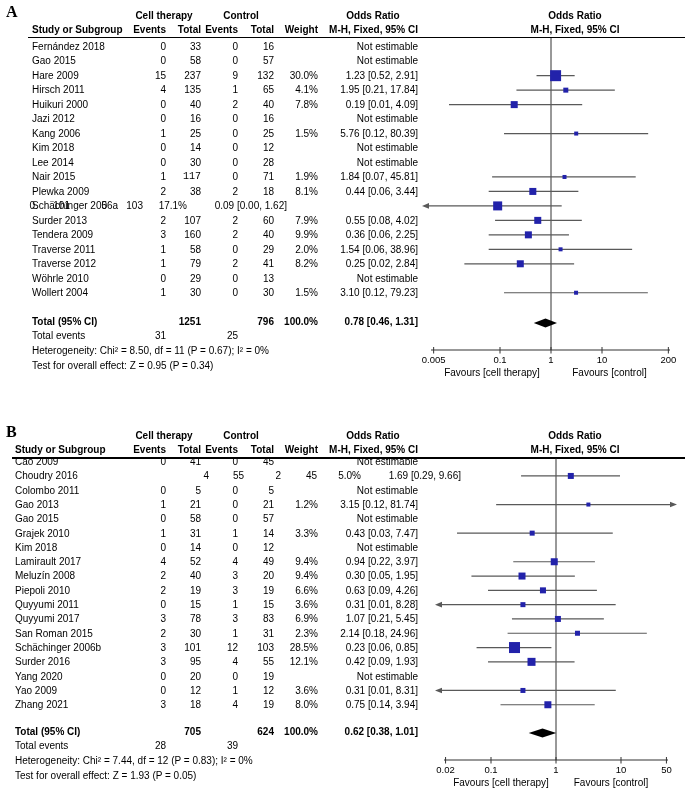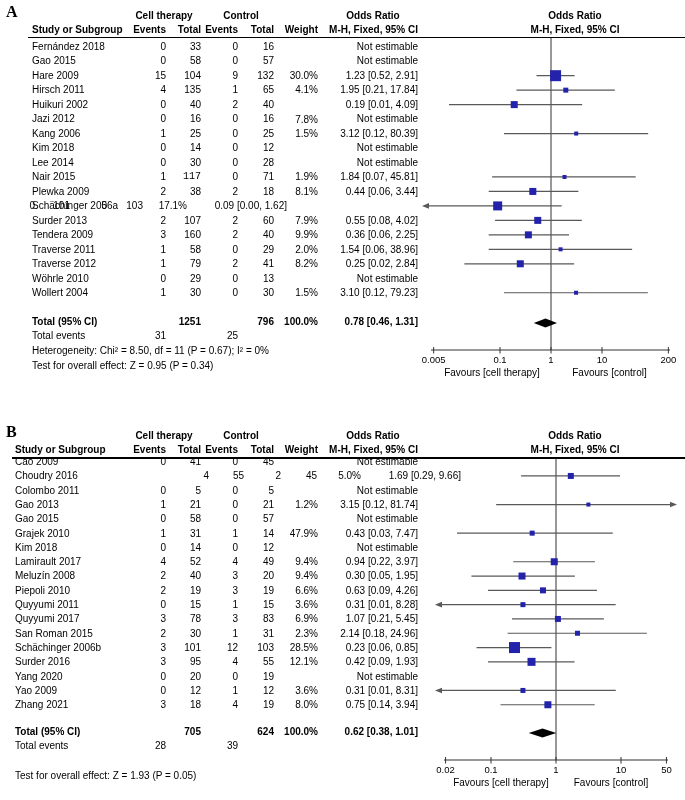--- a/index.html
+++ b/index.html
@@ -49,61 +49,61 @@
         <div class="row-cell" style="right: 519px; top: 1px;">0</div>
         <div class="row-cell" style="right: 484px; top: 1px;">58</div>
         <div class="row-cell" style="right: 447px; top: 1px;">0</div>
         <div class="row-cell" style="right: 411px; top: 1px;">57</div>
         <div class="row-cell" style="right: 367px; top: 1px;"></div>
         <div class="row-cell" style="right: 267px; top: 1px;">Not estimable</div>
       </div>
       <div style="position: absolute; left: 0px; top: 68.94px; width: 685px; height: 14.47px;">
         <div class="row-cell" style="left: 32px; top: 1px;">Hare 2009</div>
         <div class="row-cell" style="right: 519px; top: 1px;">15</div>
-        <div class="row-cell" style="right: 484px; top: 1px;">104</div>
+        <div class="row-cell" style="right: 484px; top: 1px;">237</div>
         <div class="row-cell" style="right: 447px; top: 1px;">9</div>
         <div class="row-cell" style="right: 411px; top: 1px;">132</div>
         <div class="row-cell" style="right: 367px; top: 1px;">30.0%</div>
         <div class="row-cell" style="right: 267px; top: 1px;">1.23 [0.52, 2.91]</div>
       </div>
       <div style="position: absolute; left: 0px; top: 83.41px; width: 685px; height: 14.47px;">
         <div class="row-cell" style="left: 32px; top: 1px;">Hirsch 2011</div>
         <div class="row-cell" style="right: 519px; top: 1px;">4</div>
         <div class="row-cell" style="right: 484px; top: 1px;">135</div>
         <div class="row-cell" style="right: 447px; top: 1px;">1</div>
         <div class="row-cell" style="right: 411px; top: 1px;">65</div>
         <div class="row-cell" style="right: 367px; top: 1px;">4.1%</div>
         <div class="row-cell" style="right: 267px; top: 1px;">1.95 [0.21, 17.84]</div>
       </div>
       <div style="position: absolute; left: 0px; top: 97.88px; width: 685px; height: 14.47px;">
-        <div class="row-cell" style="left: 32px; top: 1px;">Huikuri 2002</div>
+        <div class="row-cell" style="left: 32px; top: 1px;">Huikuri 2000</div>
         <div class="row-cell" style="right: 519px; top: 1px;">0</div>
         <div class="row-cell" style="right: 484px; top: 1px;">40</div>
         <div class="row-cell" style="right: 447px; top: 1px;">2</div>
         <div class="row-cell" style="right: 411px; top: 1px;">40</div>
-        <div class="row-cell" style="right: 367px; top: 16px;">7.8%</div>
+        <div class="row-cell" style="right: 367px; top: 1px;">7.8%</div>
         <div class="row-cell" style="right: 267px; top: 1px;">0.19 [0.01, 4.09]</div>
       </div>
       <div style="position: absolute; left: 0px; top: 112.35px; width: 685px; height: 14.47px;">
         <div class="row-cell" style="left: 32px; top: 1px;">Jazi 2012</div>
         <div class="row-cell" style="right: 519px; top: 1px;">0</div>
         <div class="row-cell" style="right: 484px; top: 1px;">16</div>
         <div class="row-cell" style="right: 447px; top: 1px;">0</div>
         <div class="row-cell" style="right: 411px; top: 1px;">16</div>
         <div class="row-cell" style="right: 367px; top: 1px;"></div>
         <div class="row-cell" style="right: 267px; top: 1px;">Not estimable</div>
       </div>
       <div style="position: absolute; left: 0px; top: 126.82px; width: 685px; height: 14.47px;">
         <div class="row-cell" style="left: 32px; top: 1px;">Kang 2006</div>
         <div class="row-cell" style="right: 519px; top: 1px;">1</div>
         <div class="row-cell" style="right: 484px; top: 1px;">25</div>
         <div class="row-cell" style="right: 447px; top: 1px;">0</div>
         <div class="row-cell" style="right: 411px; top: 1px;">25</div>
         <div class="row-cell" style="right: 367px; top: 1px;">1.5%</div>
-        <div class="row-cell" style="right: 267px; top: 1px;">3.12 [0.12, 80.39]</div>
+        <div class="row-cell" style="right: 267px; top: 1px;">5.76 [0.12, 80.39]</div>
       </div>
       <div style="position: absolute; left: 0px; top: 141.29px; width: 685px; height: 14.47px;">
         <div class="row-cell" style="left: 32px; top: 1px;">Kim 2018</div>
         <div class="row-cell" style="right: 519px; top: 1px;">0</div>
         <div class="row-cell" style="right: 484px; top: 1px;">14</div>
         <div class="row-cell" style="right: 447px; top: 1px;">0</div>
         <div class="row-cell" style="right: 411px; top: 1px;">12</div>
         <div class="row-cell" style="right: 367px; top: 1px;"></div>
         <div class="row-cell" style="right: 267px; top: 1px;">Not estimable</div>
       </div>
@@ -313,21 +313,21 @@
         <div class="row-cell" style="right: 411px; top: 1px;">57</div>
         <div class="row-cell" style="right: 367px; top: 1px;"></div>
         <div class="row-cell" style="right: 267px; top: 1px;">Not estimable</div>
       </div>
       <div style="position: absolute; left: 0px; top: 104.5px; width: 685px; height: 14.3px;">
         <div class="row-cell" style="left: 15px; top: 1px;">Grajek 2010</div>
         <div class="row-cell" style="right: 519px; top: 1px;">1</div>
         <div class="row-cell" style="right: 484px; top: 1px;">31</div>
         <div class="row-cell" style="right: 447px; top: 1px;">1</div>
         <div class="row-cell" style="right: 411px; top: 1px;">14</div>
-        <div class="row-cell" style="right: 367px; top: 1px;">47.9%</div>
+        <div class="row-cell" style="right: 367px; top: 1px;">3.3%</div>
         <div class="row-cell" style="right: 267px; top: 1px;">0.43 [0.03, 7.47]</div>
       </div>
       <div style="position: absolute; left: 0px; top: 118.8px; width: 685px; height: 14.3px;">
         <div class="row-cell" style="left: 15px; top: 1px;">Kim 2018</div>
         <div class="row-cell" style="right: 519px; top: 1px;">0</div>
         <div class="row-cell" style="right: 484px; top: 1px;">14</div>
         <div class="row-cell" style="right: 447px; top: 1px;">0</div>
         <div class="row-cell" style="right: 411px; top: 1px;">12</div>
         <div class="row-cell" style="right: 367px; top: 1px;"></div>
         <div class="row-cell" style="right: 267px; top: 1px;">Not estimable</div>
@@ -436,20 +436,21 @@
         <div class="row-cell hdr" style="right: 484px; top: 0px;">705</div>
         <div class="row-cell hdr" style="right: 411px; top: 0px;">624</div>
         <div class="row-cell hdr" style="right: 367px; top: 0px;">100.0%</div>
         <div class="row-cell hdr" style="right: 267px; top: 0px;">0.62 [0.38, 1.01]</div>
       </div>
       <div style="position: absolute; left: 0px; top: 318px; width: 685px; height: 14px;">
         <div class="row-cell" style="left: 15px; top: 0px;">Total events</div>
         <div class="row-cell" style="right: 519px; top: 0px;">28</div>
         <div class="row-cell" style="right: 447px; top: 0px;">39</div>
       </div>
+      <div class="cell" style="left: 15px; top: 332.5px;">Heterogeneity: Chi² = 7.44, df = 12 (P = 0.83); I² = 0%</div>
       <div class="cell" style="left: 15px; top: 347.5px;">Test for overall effect: Z = 1.93 (P = 0.05)</div>
       <svg width="685" height="378" viewBox="0 0 685 378" style="pointer-events: none;">
         <line x1="556" y1="36.5" x2="556" y2="338" stroke="#333333" stroke-width="1"></line>
         <line x1="521.0558698634321" y1="53.949999999999996" x2="620.0235132170071" y2="53.949999999999996" stroke="#595959" stroke-width="1.2"></line>
         <rect x="567.8126357998888" y="50.949999999999996" width="6" height="6" fill="#2222AA"></rect>
         <line x1="496.1467809930956" y1="82.55000000000001" x2="671" y2="82.55000000000001" stroke="#595959" stroke-width="1.2"></line>
         <polygon points="677,82.55000000000001 670,79.75000000000001 670,85.35000000000001" fill="#595959"></polygon>
         <rect x="586.390185996324" y="80.55000000000001" width="4" height="4" fill="#2222AA"></rect>
         <line x1="457.01288155677804" y1="111.15" x2="612.7658391180009" y2="111.15" stroke="#595959" stroke-width="1.2"></line>
         <rect x="529.6754496126731" y="108.65" width="5" height="5" fill="#2222AA"></rect>

